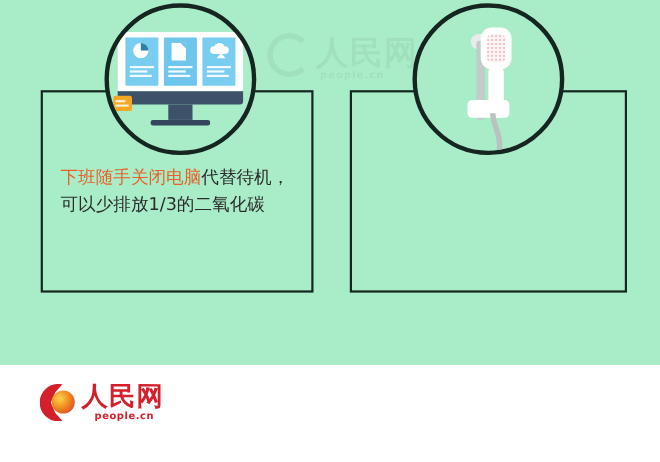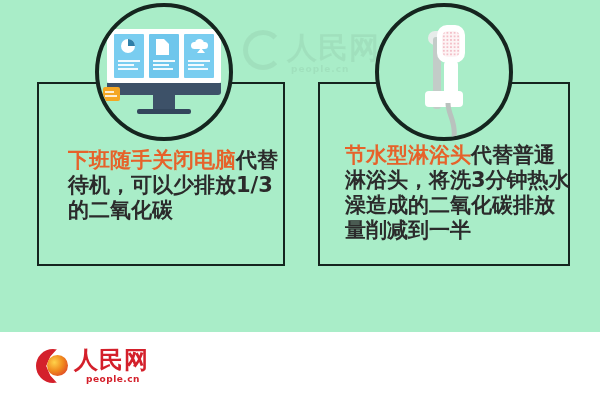--- a/index.html
+++ b/index.html
@@ -299,26 +299,25 @@
     position: absolute;
     left: 55px; top: 96px;
     width: 30px; height: 34px;
   }
 
   
   .card-text {
     position: absolute;
     z-index: 4;
     font-family: "DejaVu Sans", "Liberation Sans", sans-serif;
-    font-size: 21px;
+    font-size: 16px;
     line-height: 25px;
     color: #2b2b2b;
-    font-weight: 700;
+    font-weight: 400;
     letter-spacing: 0px;
-    margin-left: 13px;
   }
   #text-left  { left: 55px;  top: 148px; width: 218px; }
   #text-right { left: 332px; top: 143px; width: 228px; }
   .hl { color: #e6622a; }
 
   
   .footer {
     position: absolute;
     left: 0; top: 332px;
     width: 600px;
@@ -467,23 +466,20 @@
           <div class="sh-face"></div>
           <div class="sh-handle"></div>
           <div class="sh-bracket"></div>
           <svg class="sh-hose" viewBox="0 0 30 34">
             <path d="M14 0 C 14 12, 22 18, 20 34" stroke="#b9c2be" stroke-width="5" fill="none" stroke-linecap="round"></path>
           </svg>
         </div>
       </div>
     </div>
 
-    <div class="card-text" id="text-right">
-      <span class="hl">节水型淋浴头</span><span>代替普通淋浴头，将洗3分钟热水澡造成的二氧化碳排放量削减到一半</span>
-    </div>
 
   </div>
 
   <div class="footer">
 
     <div class="logo-wrap">
       <div class="logo-mark">
         <div class="ring"></div>
         <div class="ball"></div>
       </div>

